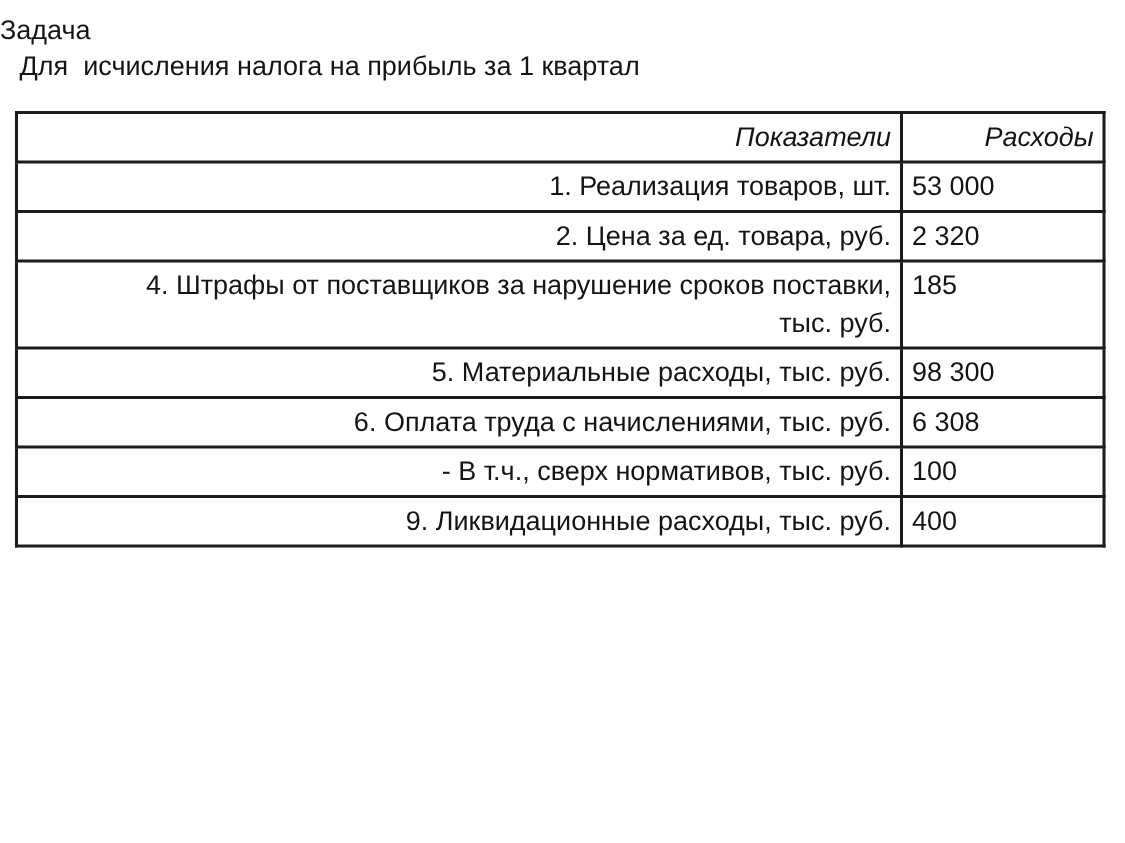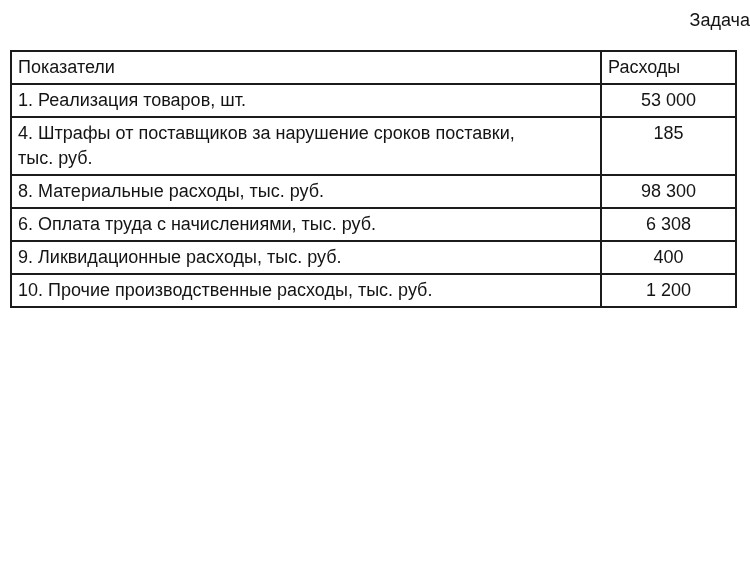--- a/index.html
+++ b/index.html
@@ -8,21 +8,21 @@
     background: #ffffff;
   }
   body {
     width: 750px;
     height: 562px;
     overflow: hidden;
     font-family: "Liberation Sans", "DejaVu Sans", sans-serif;
     color: #141414;
   }
   .doc-title {
-    text-align: right;
+    text-align: left;
     font-size: 18px;
     line-height: 22px;
     padding-top: 9px;
   }
   .doc-subtitle {
     font-size: 18px;
     line-height: 22px;
     margin: 2px 0 0 13px;
     white-space: pre;
   }
@@ -37,65 +37,70 @@
   table.indicators th,
   table.indicators td {
     border: 2px solid #1b1b1b;
     font-size: 18px;
     font-weight: normal;
     line-height: 25px;
     padding: 3px 6px;
     vertical-align: top;
     overflow: hidden;
   }
-  table.indicators th { text-align: left; }
-  td.cell-label { white-space: pre-line; text-align: left; }
-  td.cell-value { text-align: center; }
+  table.indicators th { text-align: right; font-style: italic; }
+  td.cell-label { white-space: pre-line; text-align: right; }
+  td.cell-value { text-align: left; }
 </style>
 </head>
 <body>
 
 <div class="page">
 
   <div class="doc-title">Задача</div>
 
+  <div class="doc-subtitle">Для  исчисления налога на прибыль за 1 квартал</div>
 
   <table class="indicators">
     <colgroup>
       <col class="c-label">
       <col class="c-value">
     </colgroup>
     <thead>
       <tr>
         <th>Показатели</th>
         <th>Расходы</th>
       </tr>
     </thead>
     <tbody>
       <tr>
         <td class="cell-label">1. Реализация товаров, шт.</td>
         <td class="cell-value">53 000</td>
       </tr>
       <tr>
+        <td class="cell-label">2. Цена за ед. товара, руб.</td>
+        <td class="cell-value">2 320</td>
+      </tr>
+      <tr>
         <td class="cell-label">4. Штрафы от поставщиков за нарушение сроков поставки,
 тыс. руб.</td>
         <td class="cell-value">185</td>
       </tr>
       <tr>
-        <td class="cell-label">8. Материальные расходы, тыс. руб.</td>
+        <td class="cell-label">5. Материальные расходы, тыс. руб.</td>
         <td class="cell-value">98 300</td>
       </tr>
       <tr>
         <td class="cell-label">6. Оплата труда с начислениями, тыс. руб.</td>
         <td class="cell-value">6 308</td>
       </tr>
       <tr>
+        <td class="cell-label">- В т.ч., сверх нормативов, тыс. руб.</td>
+        <td class="cell-value">100</td>
+      </tr>
+      <tr>
         <td class="cell-label">9. Ликвидационные расходы, тыс. руб.</td>
         <td class="cell-value">400</td>
-      </tr>
-      <tr>
-        <td class="cell-label">10. Прочие производственные расходы, тыс. руб.</td>
-        <td class="cell-value">1 200</td>
       </tr>
     </tbody>
   </table>
 
 </div>
 
 </body></html>

